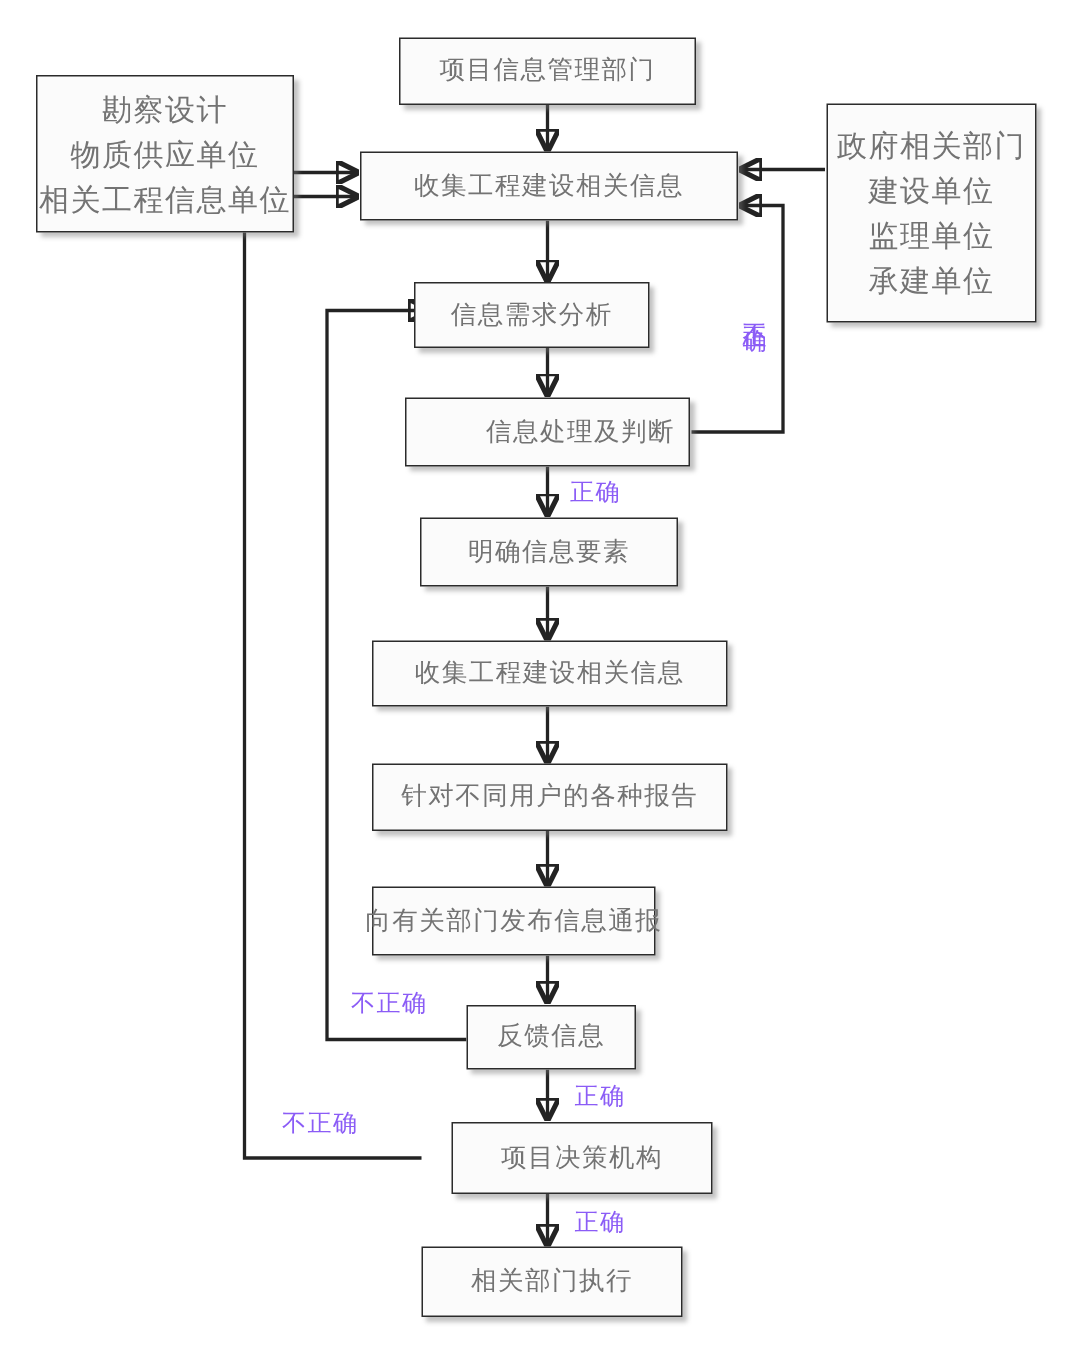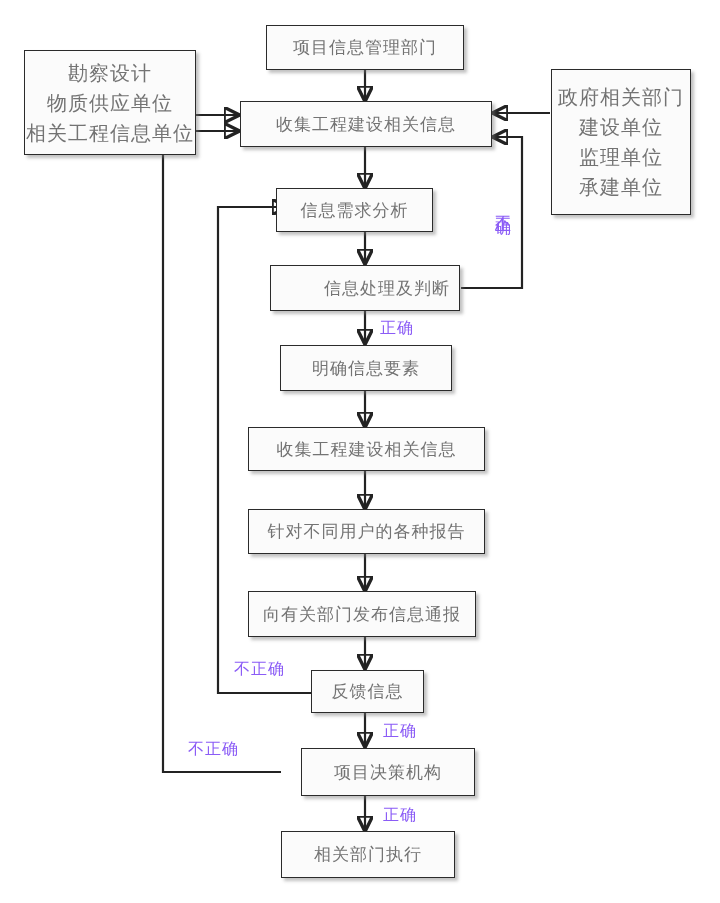--- a/index.html
+++ b/index.html
@@ -160,21 +160,21 @@
   </div>
 
   <div class="node node-proc" style="left:248px; top:427px; width:237px; height:44px;">
     <span class="line">收集工程建设相关信息</span>
   </div>
 
   <div class="node node-proc" style="left:248px; top:509px; width:237px; height:45px;">
     <span class="line">针对不同用户的各种报告</span>
   </div>
 
-  <div class="node node-proc" style="left:248px; top:591px; width:228px; height:46px;">
+  <div class="node node-proc" style="left:248px; top:591px; width:189px; height:46px;">
     <span class="line">向有关部门发布信息通报</span>
   </div>
 
   <div class="node node-proc" style="left:311px; top:670px; width:113px; height:43px;">
     <span class="line">反馈信息</span>
   </div>
 
   <div class="node node-proc" style="left:281px; top:748px; width:174px; height:48px;margin-left:20px;">
     <span class="line">项目决策机构</span>
   </div>

